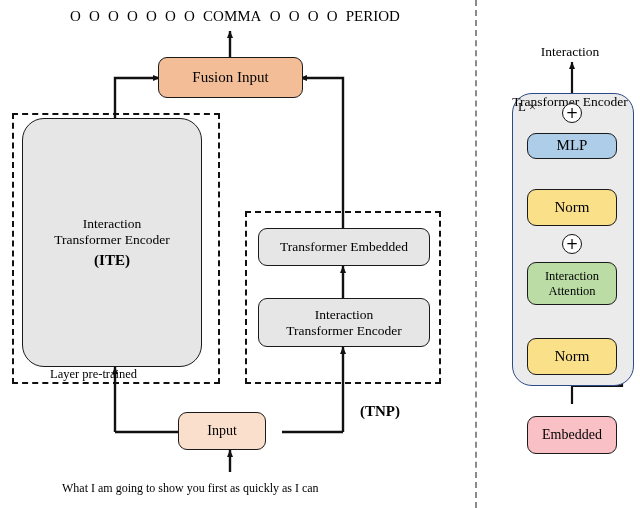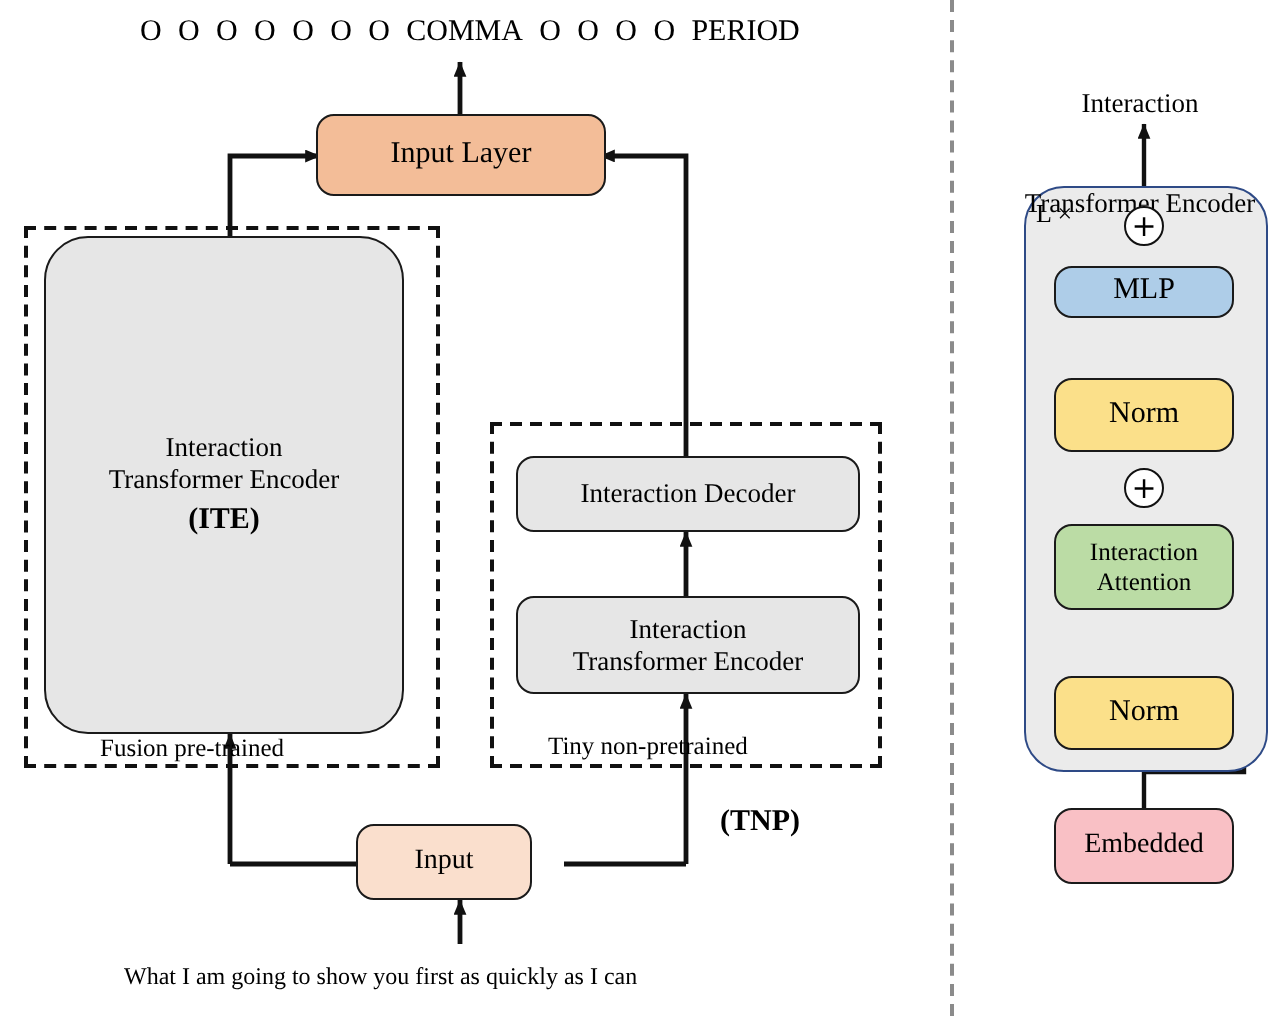--- a/index.html
+++ b/index.html
@@ -136,40 +136,39 @@
 
     <path d="M343,432 L343,347" stroke="#111" stroke-width="2.4" fill="none" marker-end="url(#ah)"></path>
     <path d="M282,432 L343,432" stroke="#111" stroke-width="2.4" fill="none"></path>
 
     <path d="M343,298 L343,266" stroke="#111" stroke-width="2.4" fill="none" marker-end="url(#ah)"></path>
 
     <path d="M230,472 L230,450" stroke="#111" stroke-width="2.4" fill="none" marker-end="url(#ah)"></path>
   </svg>
 
   <div class="node rounded" style="left:158px; top:57px; width:145px; height:41px; background:#f3bd98; font-size:15px;">
-    <span>Input Layer</span>
+    <span>Fusion Input</span>
   </div>
 
   <div class="node rounded-lg" style="left:22px; top:118px; width:180px; height:249px; background:#e6e6e6; flex-direction:column; font-size:13.5px;">
     <span>Interaction</span>
     <span>Transformer Encoder</span>
     <span class="bold" style="font-size:15px; margin-top:4px;">(ITE)</span>
   </div>
-  <div class="plain-text lbl-small" style="left:50px; top:367px;">Fusion pre-trained</div>
+  <div class="plain-text lbl-small" style="left:50px; top:367px;">Layer pre-trained</div>
 
   <div class="node rounded" style="left:258px; top:228px; width:172px; height:38px; background:#e6e6e6; font-size:13.5px;">
-    <span>Interaction Decoder</span>
+    <span>Transformer Embedded</span>
   </div>
 
   <div class="node rounded" style="left:258px; top:298px; width:172px; height:49px; background:#e6e6e6; flex-direction:column; font-size:13.5px;">
     <span>Interaction</span>
     <span>Transformer Encoder</span>
   </div>
 
-  <div class="plain-text lbl-small" style="left:274px; top:366px;">Tiny non-pretrained</div>
 
   <div class="plain-text bold" style="left:360px; top:403px; font-size:15px;">(TNP)</div>
 
   <div class="node rounded" style="left:178px; top:412px; width:88px; height:38px; background:#fadfcd; font-size:14px;">
     <span>Input</span>
   </div>
 
   <div class="plain-text" style="left:62px; top:481px; font-size:12px;">What I am going to show you first as quickly as I can</div>
 
   <div class="vsep" style="left:475px; top:0px; height:508px;"></div>
@@ -226,17 +225,17 @@
 
   <div class="node rounded" style="left:527px; top:262px; width:90px; height:43px; background:#bbdca5; flex-direction:column; font-size:12.5px;">
     <span>Interaction</span>
     <span>Attention</span>
   </div>
 
   <div class="node rounded" style="left:527px; top:338px; width:90px; height:37px; background:#fbe08a; font-size:15px;">
     <span>Norm</span>
   </div>
 
-  <div class="node rounded" style="left:527px; top:404px; width:90px; height:38px; background:#f9c0c5; font-size:14px;">
+  <div class="node rounded" style="left:527px; top:416px; width:90px; height:38px; background:#f9c0c5; font-size:14px;">
     <span>Embedded</span>
   </div>
 
 </div>
 
 </body></html>

